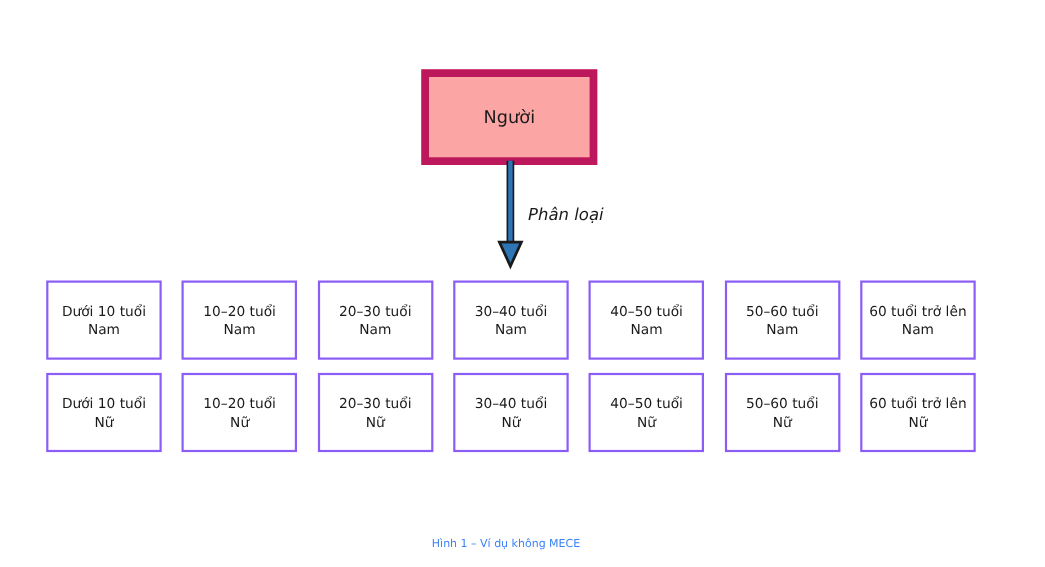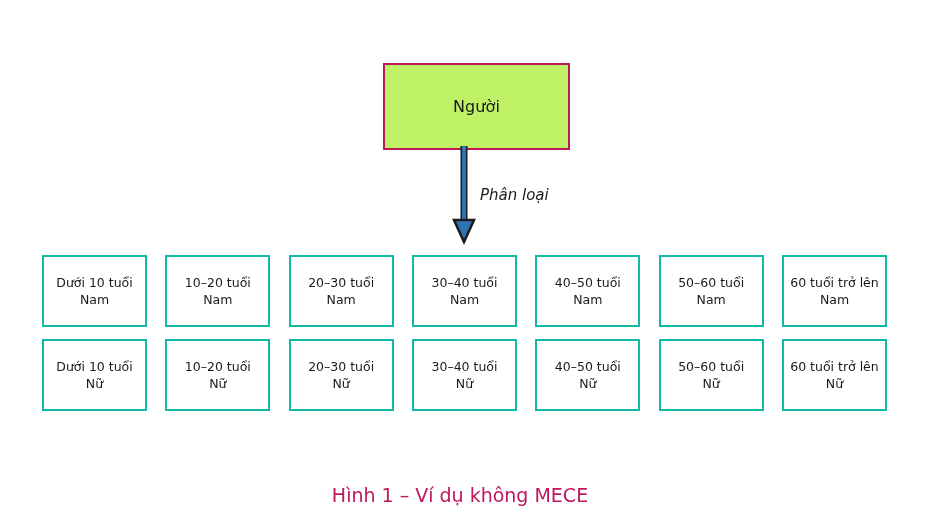--- a/index.html
+++ b/index.html
@@ -20,25 +20,25 @@
   .canvas {
     position: absolute;
     inset: 0;
   }
 
   
   .root-box {
     position: absolute;
     left: 383px;
     top: 63px;
-    width: 187px;
+    width: 160px;
     height: 87px;
     box-sizing: border-box;
-    border: 2px solid #be185d;
-    background: #bef264;
+    border: 7px solid #be185d;
+    background: #fca5a5;
     display: flex;
     align-items: center;
     justify-content: center;
   }
   .root-label {
     font-size: 16px;
     line-height: 20px;
     color: #1a1a1a;
     text-align: center;
     letter-spacing: 0.1px;
@@ -76,21 +76,21 @@
     justify-content: space-between;
     width: 845px;
   }
   .grid-row + .grid-row {
     margin-top: 12px;
   }
   .leaf-box {
     width: 105px;
     height: 72px;
     box-sizing: border-box;
-    border: 2px solid #14b8a6;
+    border: 2px solid #8b5cf6;
     background: #ffffff;
     display: flex;
     flex-direction: column;
     align-items: center;
     justify-content: center;
     padding: 0 2px;
   }
   .leaf-line {
     font-size: 12.5px;
     line-height: 17px;
@@ -99,23 +99,23 @@
     white-space: nowrap;
   }
 
   
   .caption {
     position: absolute;
     left: 0;
     top: 485px;
     width: 920px;
     text-align: center;
-    font-size: 19px;
+    font-size: 10px;
     line-height: 20px;
-    color: #be185d;
+    color: #3b82f6;
   }
 </style>
 </head>
 <body>
 
 <div class="canvas">
 
   <div class="root-box">
     <span class="root-label">Người</span>
   </div>

